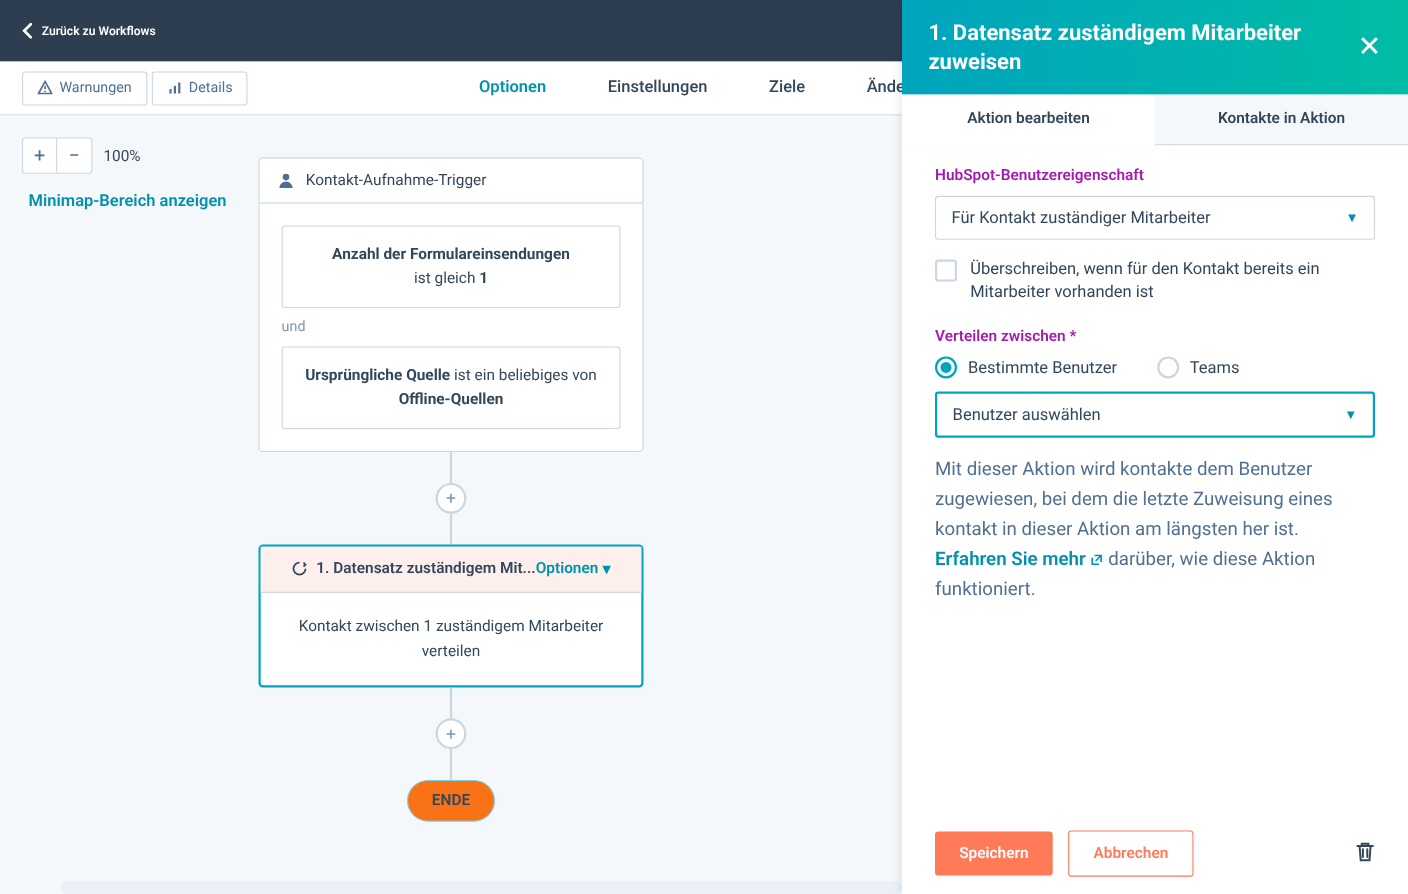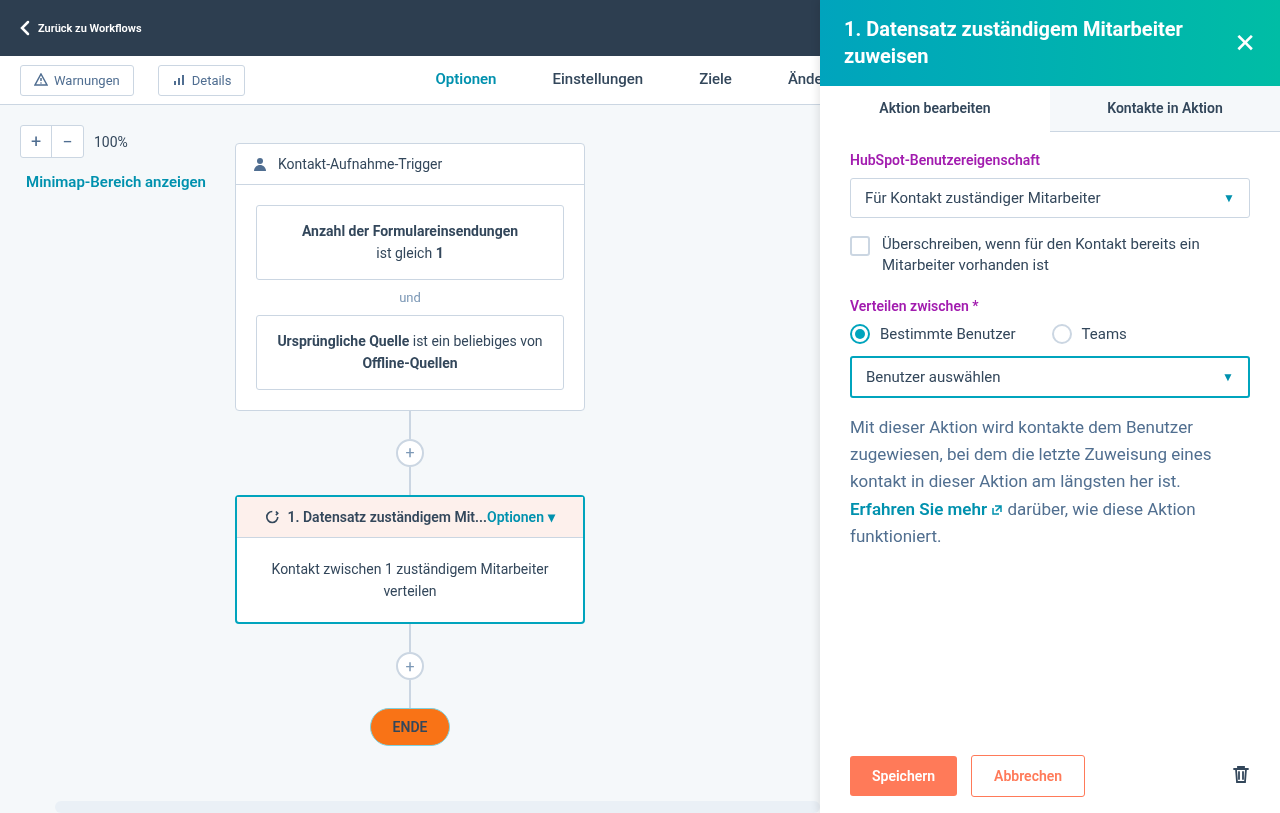--- a/index.html
+++ b/index.html
@@ -1,36 +1,36 @@
 <!DOCTYPE html>
 <html><head>
 <meta charset="utf-8">
 <style>
 *{margin:0;padding:0;box-sizing:border-box;font-family:-apple-system,BlinkMacSystemFont,"Segoe UI",Roboto,sans-serif}
 body{width:1280px;height:813px;overflow:hidden;background:#f5f8fa;position:relative}
 .top-bar{height:56px;background:#2d3e50;display:flex;align-items:center;padding:0 20px;color:#fff}
 .back-link{display:flex;align-items:center;gap:8px;font-size:11px;font-weight:600;cursor:pointer}
-.sub-bar{height:49px;background:#fff;border-bottom:1px solid #cbd6e2;display:flex;align-items:center;padding:12px 20px;gap:24px}
+.sub-bar{height:49px;background:#fff;border-bottom:1px solid #cbd6e2;display:flex;align-items:center;padding:12px 20px;gap:4px}
 .btn-outline{border:1px solid #cbd6e2;background:#fff;padding:7px 13px;border-radius:3px;font-size:13px;color:#506e91;cursor:pointer;display:flex;align-items:center;gap:6px}
 .tabs-center{position:absolute;left:50%;transform:translateX(-50%);display:flex;gap:0;height:100%}
 .tab{padding:0 28px;display:flex;align-items:center;font-size:15px;color:#33475b;cursor:pointer;border-bottom:3px solid transparent;font-weight:500}
 .tab.active{color:#0091ae;border-bottom-color:#0091ae;font-weight:600}
 .canvas{position:absolute;top:105px;left:0;right:460px;bottom:0;background:#f5f8fa;overflow:hidden}
 .canvas-tools{position:absolute;top:20px;left:20px;display:flex;align-items:center;gap:10px}
 .zoom-btns{display:flex;border:1px solid #cbd6e2;border-radius:3px;background:#fff}
 .zoom-btn{width:31px;height:31px;display:flex;align-items:center;justify-content:center;color:#506e91;cursor:pointer;font-size:18px}
 .zoom-btn:first-child{border-right:1px solid #cbd6e2}
 .zoom-level{font-size:14px;color:#33475b}
 .minimap-link{position:absolute;top:68px;left:26px;color:#0091ae;font-size:15px;font-weight:600;cursor:pointer}
 .flow{position:absolute;top:38px;left:50%;transform:translateX(-50%);width:350px;display:flex;flex-direction:column;align-items:center}
 .card{width:350px;background:#fff;border:1px solid #cbd6e2;border-radius:4px}
 .card-header{padding:12px 16px;border-bottom:1px solid #cbd6e2;display:flex;align-items:center;gap:10px;font-size:14px;color:#33475b}
 .card-body{padding:20px}
 .filter-box{border:1px solid #cbd6e2;border-radius:3px;padding:14px 16px;text-align:center;font-size:14px;color:#33475b;line-height:1.6}
-.and-label{text-align:center;font-size:13px;color:#7c98b6;padding:10px 0}
+.and-label{font-size:13px;color:#7c98b6;padding:10px 0}
 .connector{width:2px;height:28px;background:#cbd6e2}
 .plus-circle{width:28px;height:28px;border:2px solid #cbd6e2;border-radius:50%;background:#fff;display:flex;align-items:center;justify-content:center;color:#7c98b6;font-size:16px;cursor:pointer}
 .card2{width:350px;background:#fff;border:2px solid #00a4bd;border-radius:4px}
 .card2-header{padding:12px 28px;border-bottom:1px solid #cbd6e2;display:flex;align-items:center;justify-content:flex-end;background:#fdf0ec}
 .card2-title{display:flex;align-items:center;gap:8px;font-size:14px;color:#33475b;font-weight:600;overflow:hidden;white-space:nowrap;text-overflow:ellipsis;flex:1}
 .options-link{color:#0091ae;font-weight:600;font-size:14px;cursor:pointer;display:flex;align-items:center;gap:4px}
 .card2-body{padding:20px 24px;text-align:center;font-size:14px;color:#33475b;line-height:1.6}
 .end-pill{padding:10px 22px;border:1px solid #7fd1de;border-radius:22px;background:#f97316;font-size:14px;font-weight:600;color:#33475b}
 .panel{position:absolute;top:0;right:0;width:460px;height:100%;background:#fff;box-shadow:-2px 0 8px rgba(0,0,0,0.1);display:flex;flex-direction:column}
 .panel-header{background:linear-gradient(90deg,#00a4bd,#00bda5);color:#fff;padding:16px 24px;display:flex;justify-content:space-between;align-items:center}

